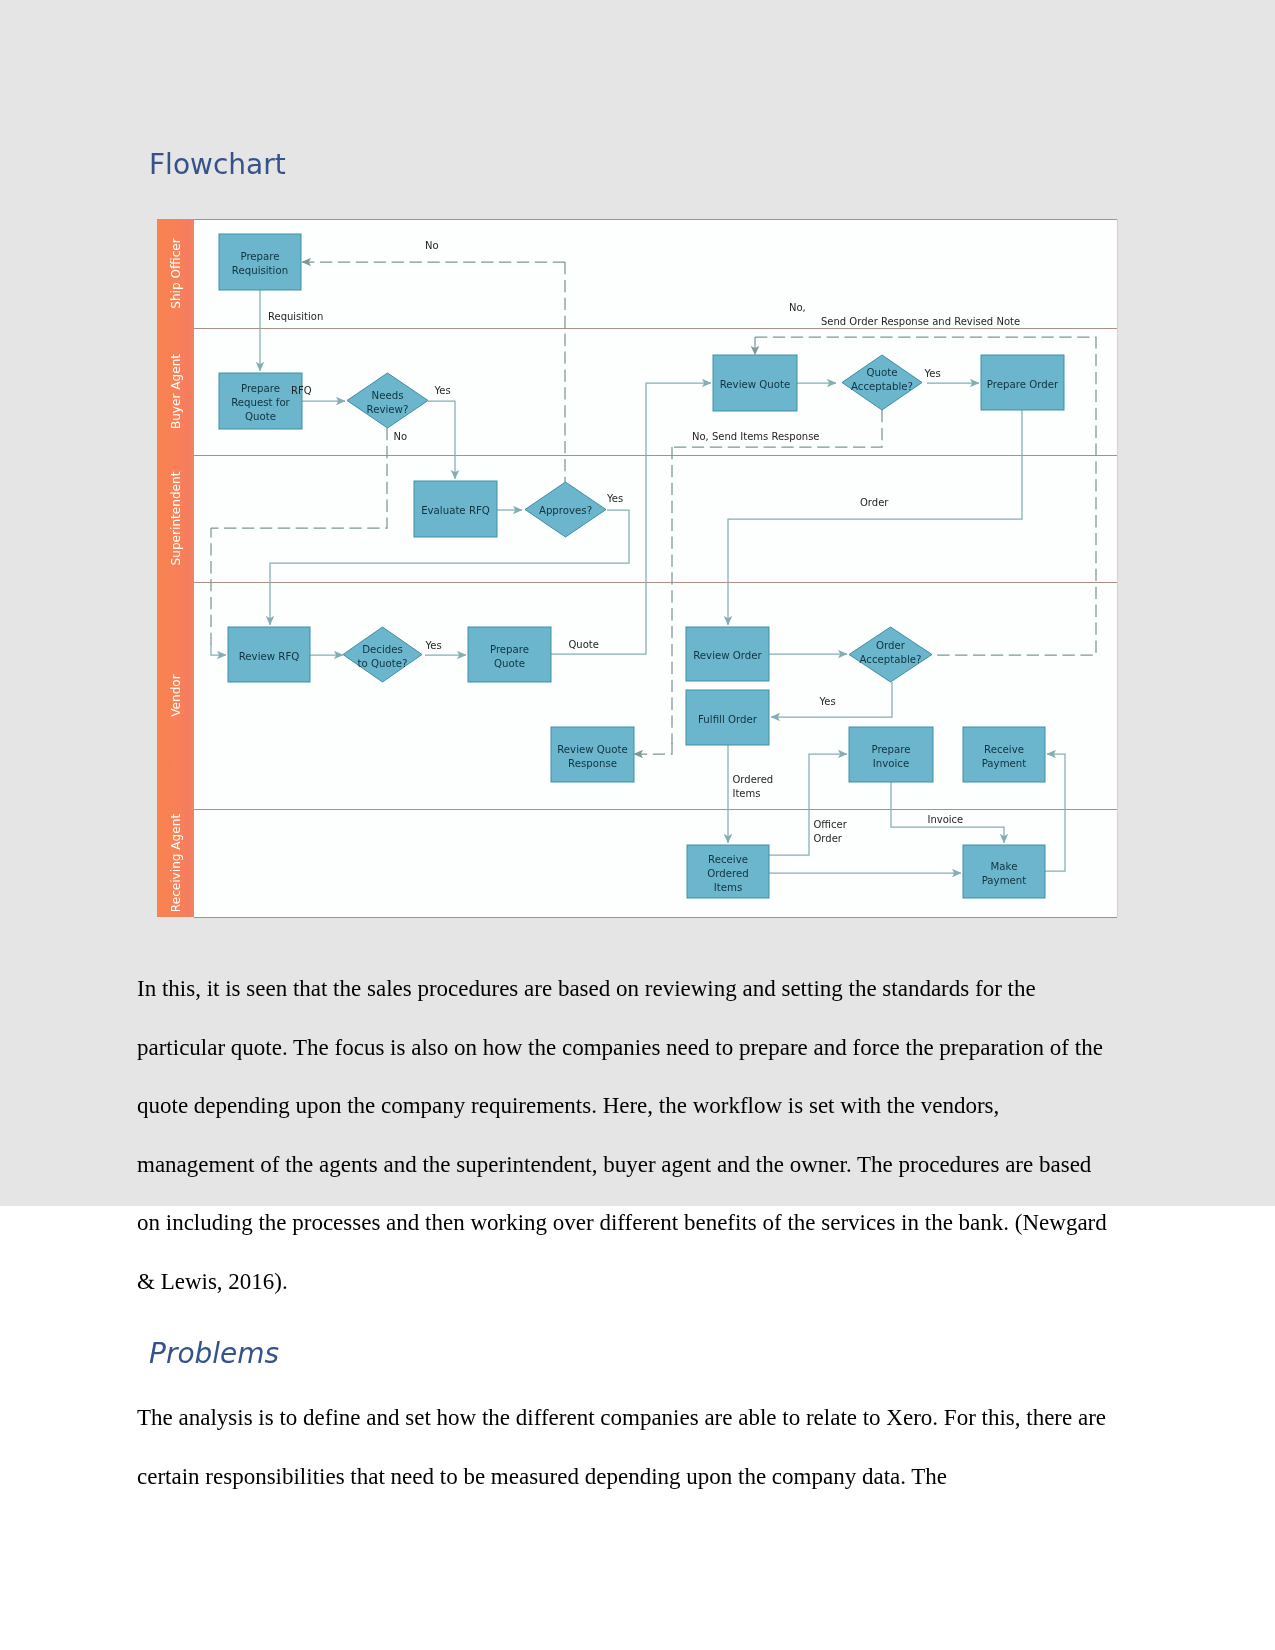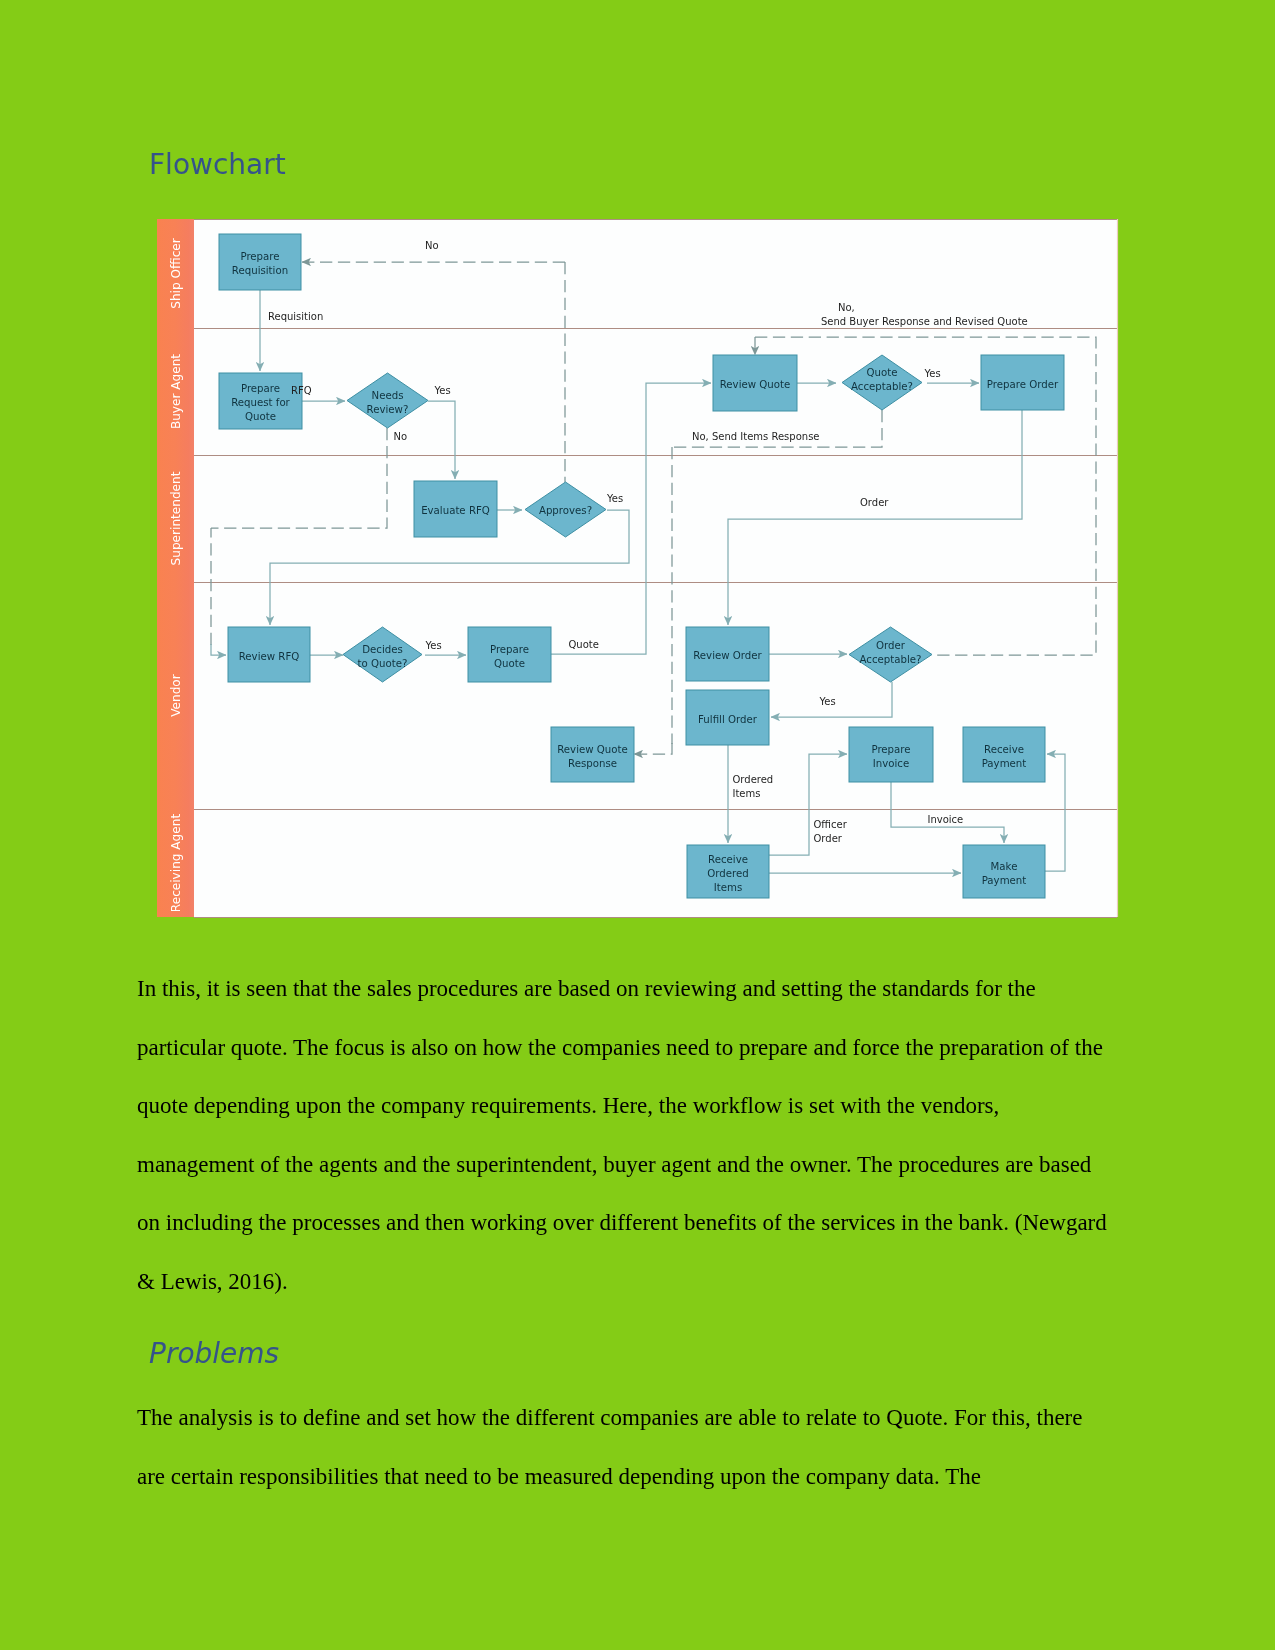--- a/index.html
+++ b/index.html
@@ -1,18 +1,18 @@
 <!DOCTYPE html>
 <html><head>
 <meta charset="utf-8">
 <title>Flowchart</title>
 <style>
   html,body{margin:0;padding:0;background:#fff;}
   body{width:1275px;height:1650px;overflow:hidden;}
-  .page{position:relative;width:1275px;height:1650px;background:#84cc16;}
+  .page{position:relative;width:1275px;height:1206px;background:#e5e5e5;}
   .h1{position:absolute;font-family:"DejaVu Sans",sans-serif;font-size:28px;font-weight:400;
       color:#35538B;white-space:nowrap;}
   #h-flowchart{left:149px;top:148px;}
   #h-problems{left:149px;top:1337px;font-style:italic;}
   .para{position:absolute;left:137px;width:975px;font-family:"Liberation Serif",serif;
         font-size:23px;color:#000;line-height:58.5px;text-align:left;}
   #p1{top:960px;}
   #p2{top:1389px;}
   svg.flow{position:absolute;left:0;top:0;}
   .chartwrap{position:absolute;left:0;top:0;width:1275px;height:1650px;}
@@ -144,31 +144,31 @@
 <rect x="963" y="845" width="82" height="53" fill="#6CB6CD" stroke="#3E8FA3" stroke-width="1"></rect>
 <text class="nlabel" x="1004" y="869.55">Make</text>
 <text class="nlabel" x="1004" y="883.65">Payment</text>
 </g>
 </svg>
 <div class="elbl" style="left:425px;top:241px">No</div>
 <div class="elbl" style="left:268px;top:311.5px">Requisition</div>
 <div class="elbl" style="left:291px;top:385.5px">RFQ</div>
 <div class="elbl" style="left:434.5px;top:385.5px">Yes</div>
 <div class="elbl" style="left:393.5px;top:432px">No</div>
-<div class="elbl" style="left:838px;top:302.5px">No,</div>
-<div class="elbl" style="left:821px;top:316.5px">Send Buyer Response and Revised Quote</div>
+<div class="elbl" style="left:789px;top:302.5px">No,</div>
+<div class="elbl" style="left:821px;top:316.5px">Send Order Response and Revised Note</div>
 <div class="elbl" style="left:924.5px;top:369px">Yes</div>
 <div class="elbl" style="left:692px;top:431.5px">No, Send Items Response</div>
 <div class="elbl" style="left:607px;top:494px">Yes</div>
 <div class="elbl" style="left:860px;top:497.5px">Order</div>
 <div class="elbl" style="left:425.5px;top:640.5px">Yes</div>
 <div class="elbl" style="left:568.5px;top:640px">Quote</div>
 <div class="elbl" style="left:819.5px;top:697px">Yes</div>
 <div class="elbl" style="left:732.5px;top:775px">Ordered</div>
 <div class="elbl" style="left:732.5px;top:788.5px">Items</div>
 <div class="elbl" style="left:813.5px;top:820px">Officer</div>
 <div class="elbl" style="left:813.5px;top:833.5px">Order</div>
 <div class="elbl" style="left:927.5px;top:814.5px">Invoice</div>
 </div>
 <div class="para" id="p1">In this, it is seen that the sales procedures are based on reviewing and setting the standards for the particular quote. The focus is also on how the companies need to prepare and force the preparation of the quote depending upon the company requirements. Here, the workflow is set with the vendors, management of the agents and the superintendent, buyer agent and the owner. The procedures are based on including the processes and then working over different benefits of the services in the bank. (Newgard &amp; Lewis, 2016).</div>
 <div class="h1" id="h-problems">Problems</div>
-<div class="para" id="p2">The analysis is to define and set how the different companies are able to relate to Quote. For this, there are certain responsibilities that need to be measured depending upon the company data. The</div>
+<div class="para" id="p2">The analysis is to define and set how the different companies are able to relate to Xero. For this, there are certain responsibilities that need to be measured depending upon the company data. The</div>
 </div>
 
 </body></html>

